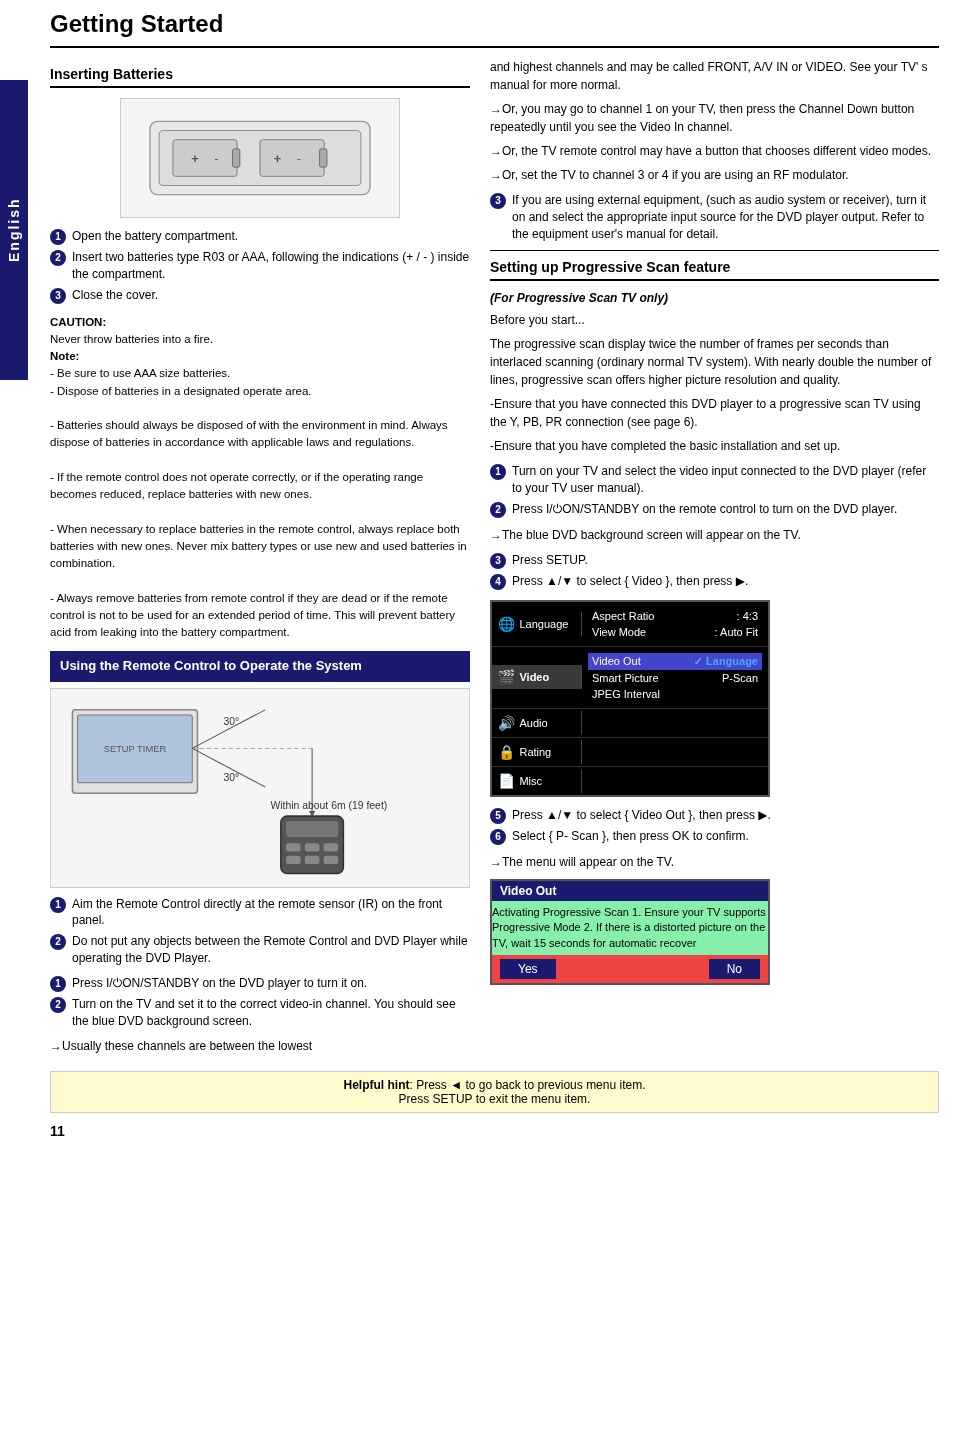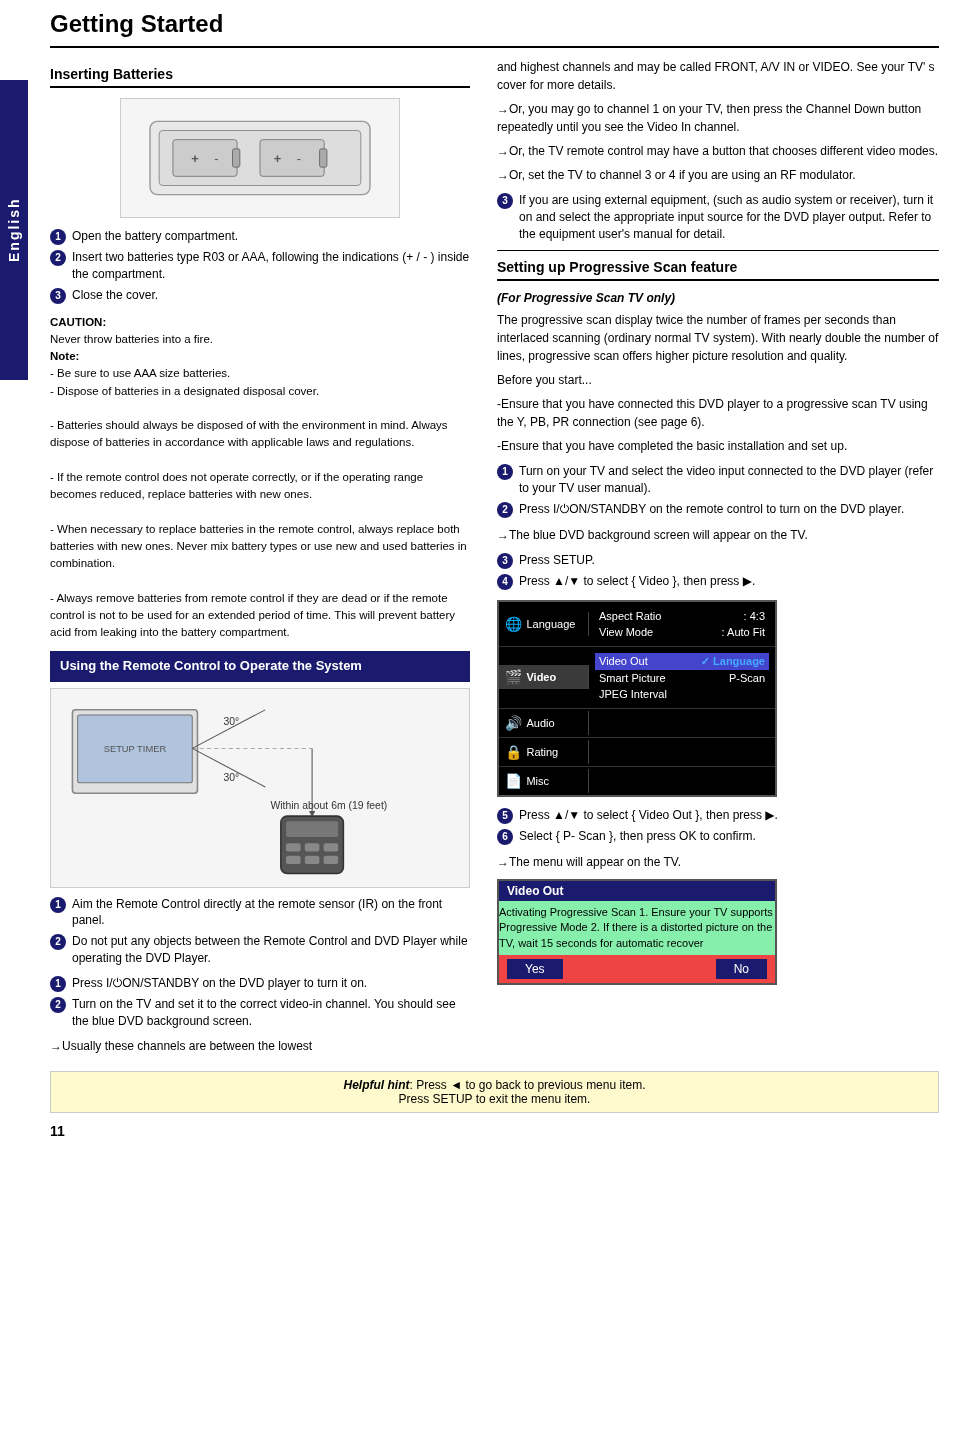--- a/index.html
+++ b/index.html
@@ -54,21 +54,21 @@
       font-size: 24px;
       font-weight: bold;
       border-bottom: 2px solid #000;
       padding-bottom: 8px;
       margin-bottom: 10px;
     }
 
     
     .two-col {
       display: flex;
-      gap: 27px;
+      gap: 20px;
     }
 
     .col-left {
       width: 420px;
       flex-shrink: 0;
     }
 
     .col-right {
       flex: 1;
     }
@@ -335,21 +335,21 @@
             <span class="num-circle">3</span>
             <span>Close the cover.</span>
           </li>
         </ul>
 
         <div class="caution-block">
           <span class="caution-title">CAUTION:</span><br>
           <span>Never throw batteries into a fire.</span><br>
           <span class="note-title">Note:</span><br>
           <span>- Be sure to use AAA size batteries.</span><br>
-          <span>- Dispose of batteries in a designated disposal cover.</span><br>
+          <span>- Dispose of batteries in a designated operate area.</span><br>
           <br>
           <span>- Batteries should always be disposed of with the environment in mind. Always dispose of batteries in accordance with applicable laws and regulations.</span><br>
           <br>
           <span>- If the remote control does not operate correctly, or if the operating range becomes reduced, replace batteries with new ones.</span><br>
           <br>
           <span>- When necessary to replace batteries in the remote control, always replace both batteries with new ones. Never mix battery types or use new and used batteries in combination.</span><br>
           <br>
           <span>- Always remove batteries from remote control if they are dead or if the remote control is not to be used for an extended period of time. This will prevent battery acid from leaking into the battery compartment.</span>
         </div>
 
@@ -414,41 +414,41 @@
           </li>
         </ul>
         <div class="right-text">
           <span>→Usually these channels are between the lowest</span>
         </div>
 
       </div>
 
       <div class="col-right">
 
-        <div class="right-text">and highest channels and may be called FRONT, A/V IN or VIDEO. See your TV' s cover for more details.</div>
+        <div class="right-text">and highest channels and may be called FRONT, A/V IN or VIDEO. See your TV' s manual for more normal.</div>
         <div class="right-text">→Or, you may go to channel 1 on your TV, then press the Channel Down button repeatedly until you see the Video In channel.</div>
         <div class="right-text">→Or, the TV remote control may have a button that chooses different video modes.</div>
         <div class="right-text">→Or, set the TV to channel 3 or 4 if you are using an RF modulator.</div>
 
         <ul class="num-list">
           <li>
             <span class="num-circle">3</span>
             <span>If you are using external equipment, (such as audio  system or receiver), turn it on and select the appropriate input source for the DVD player output. Refer to the equipment user's manual for detail.</span>
           </li>
         </ul>
 
         <div class="divider"></div>
 
         <div class="section-header">Setting up Progressive Scan feature</div>
 
         <div class="prog-scan-section">
           <div class="for-tv-only">(For Progressive Scan TV only)</div>
+          <div class="right-text">Before you start...</div>
+
           <div class="right-text">The progressive scan display twice the number of frames per seconds than interlaced scanning (ordinary normal TV system). With nearly double the number of lines, progressive scan offers higher picture resolution and quality.</div>
-
-          <div class="right-text">Before you start...</div>
           <div class="right-text">-Ensure that you have connected this DVD player to a progressive scan TV using the Y, PB, PR connection (see page 6).</div>
           <div class="right-text">-Ensure that you have completed the basic installation and set up.</div>
 
           <ul class="num-list">
             <li>
               <span class="num-circle">1</span>
               <span>Turn on your TV and select the video input connected to the DVD player (refer to your TV user manual).</span>
             </li>
             <li>
               <span class="num-circle">2</span>
@@ -552,21 +552,21 @@
             </div>
           </div>
 
         </div>
 
       </div>
 
     </div>
 
     <div class="helpful-hint">
-      <span style="font-style:italic;font-weight:bold;">Helpful hint</span><span>: Press ◄ to go back to previous menu item.</span><br>
+      <span style="font-weight:bold;">Helpful hint</span><span>: Press ◄ to go back to previous menu item.</span><br>
       <span>Press SETUP to exit the menu item.</span>
     </div>
 
     <div class="page-number">11</div>
 
   </div>
 
 </div>
 
 </body></html>

